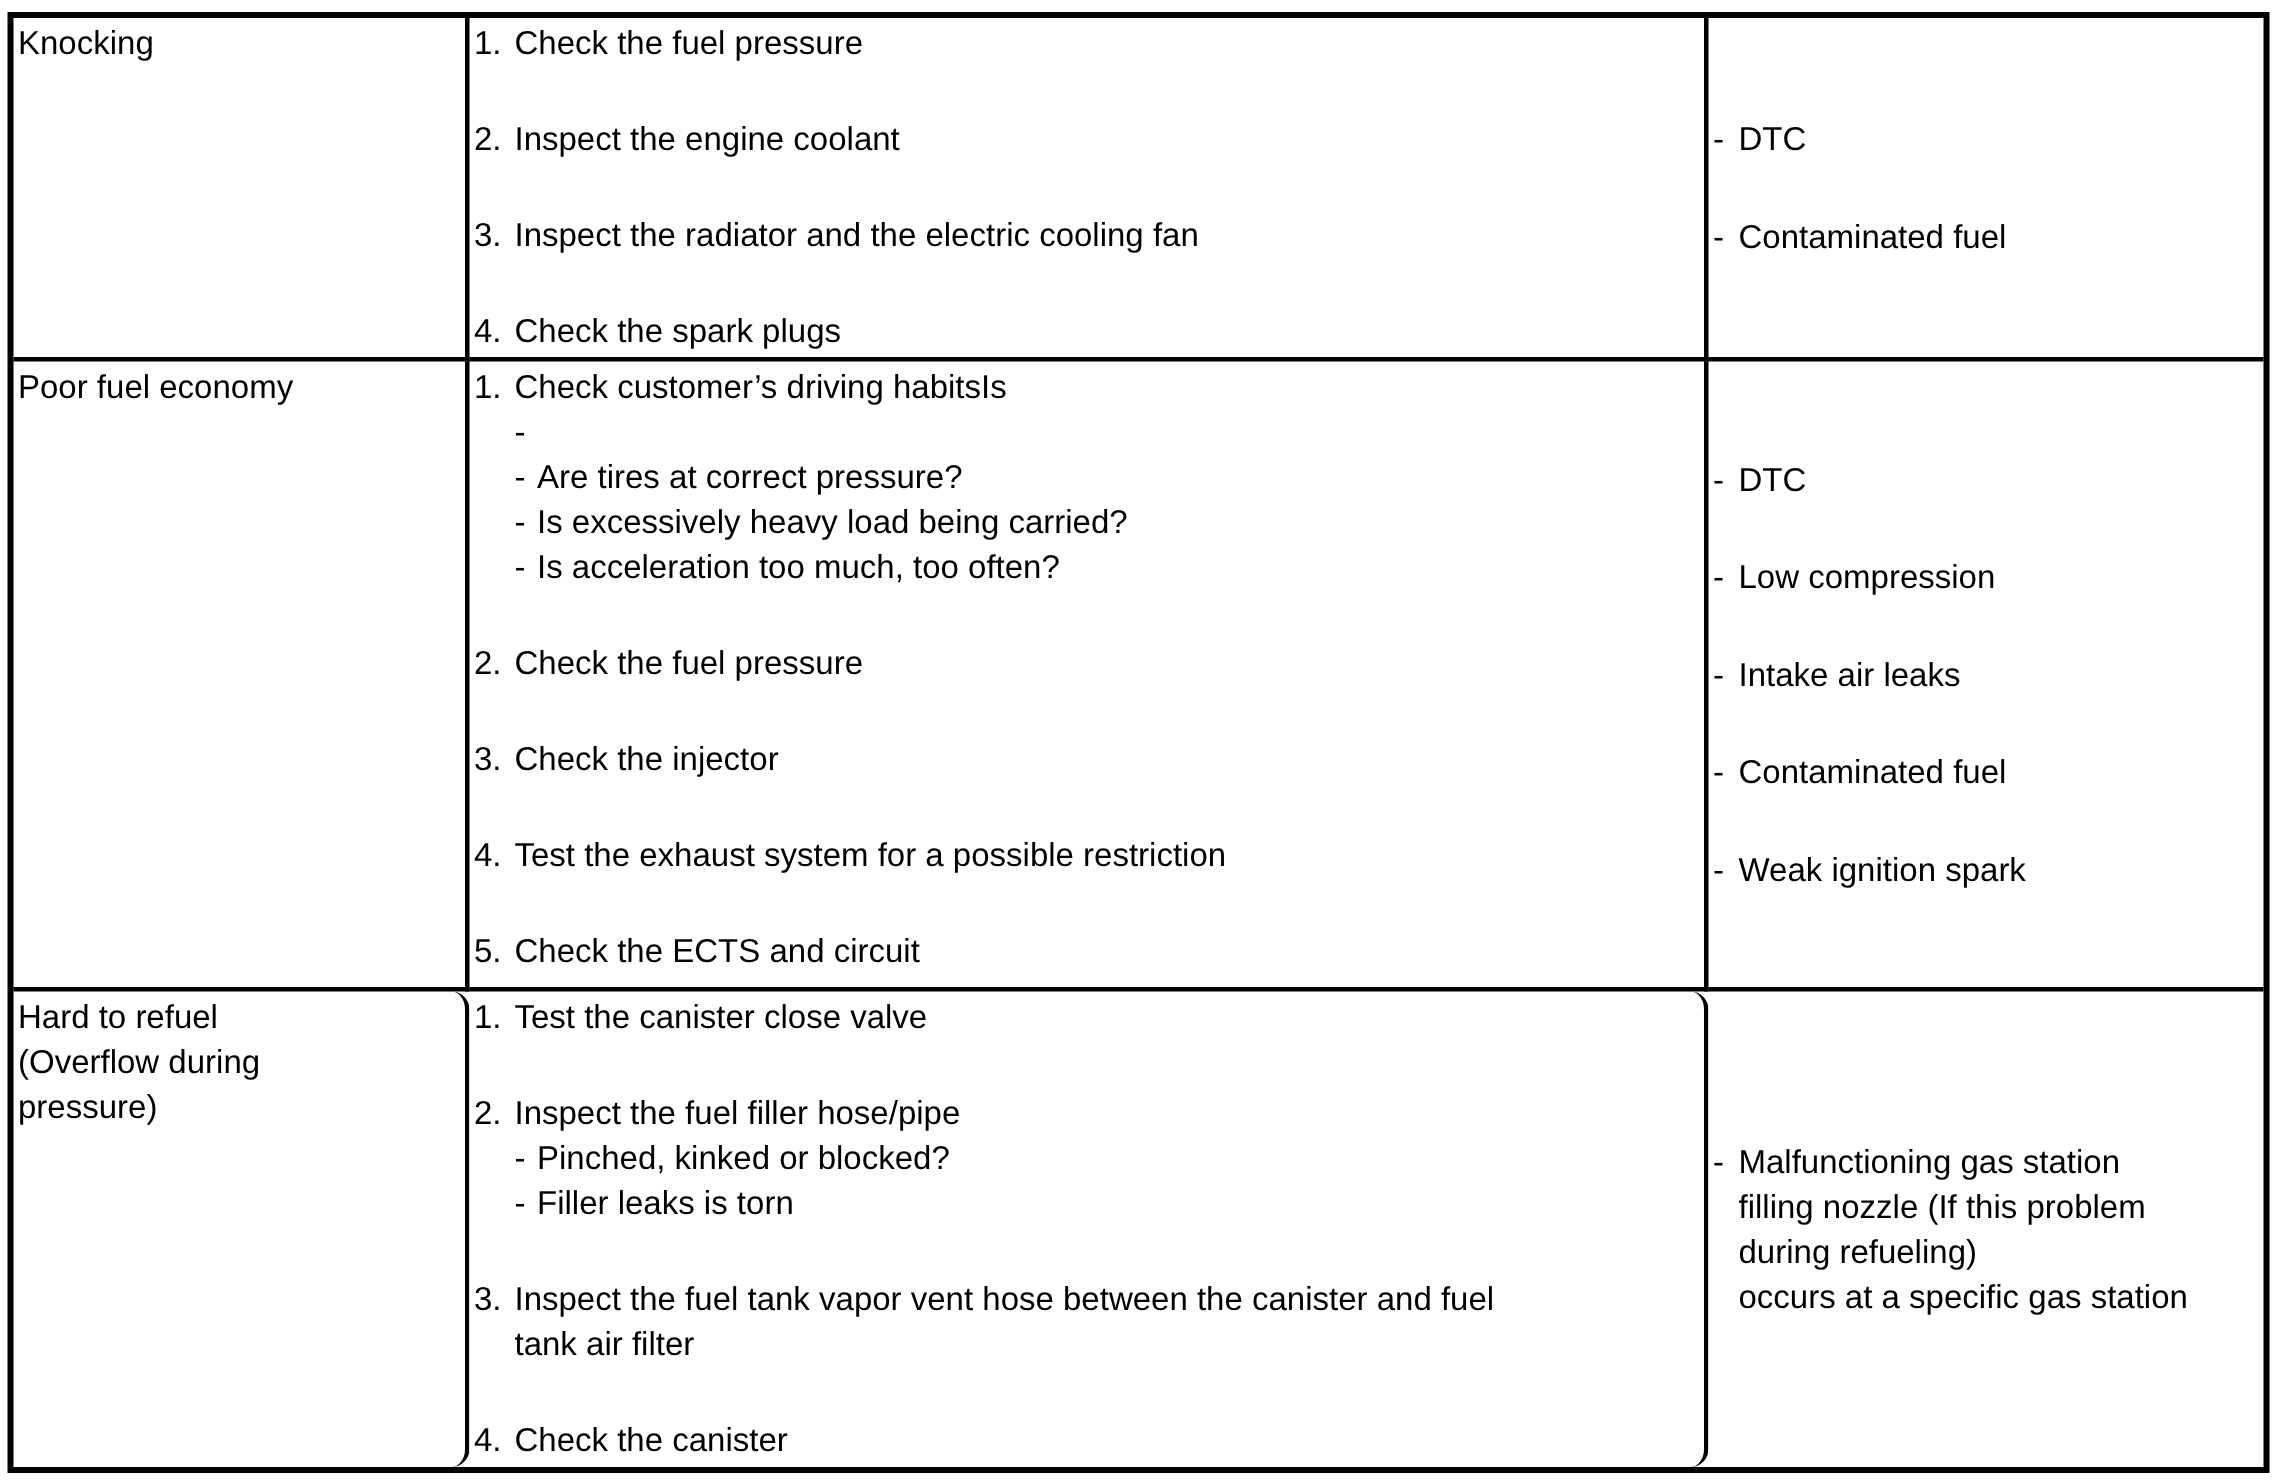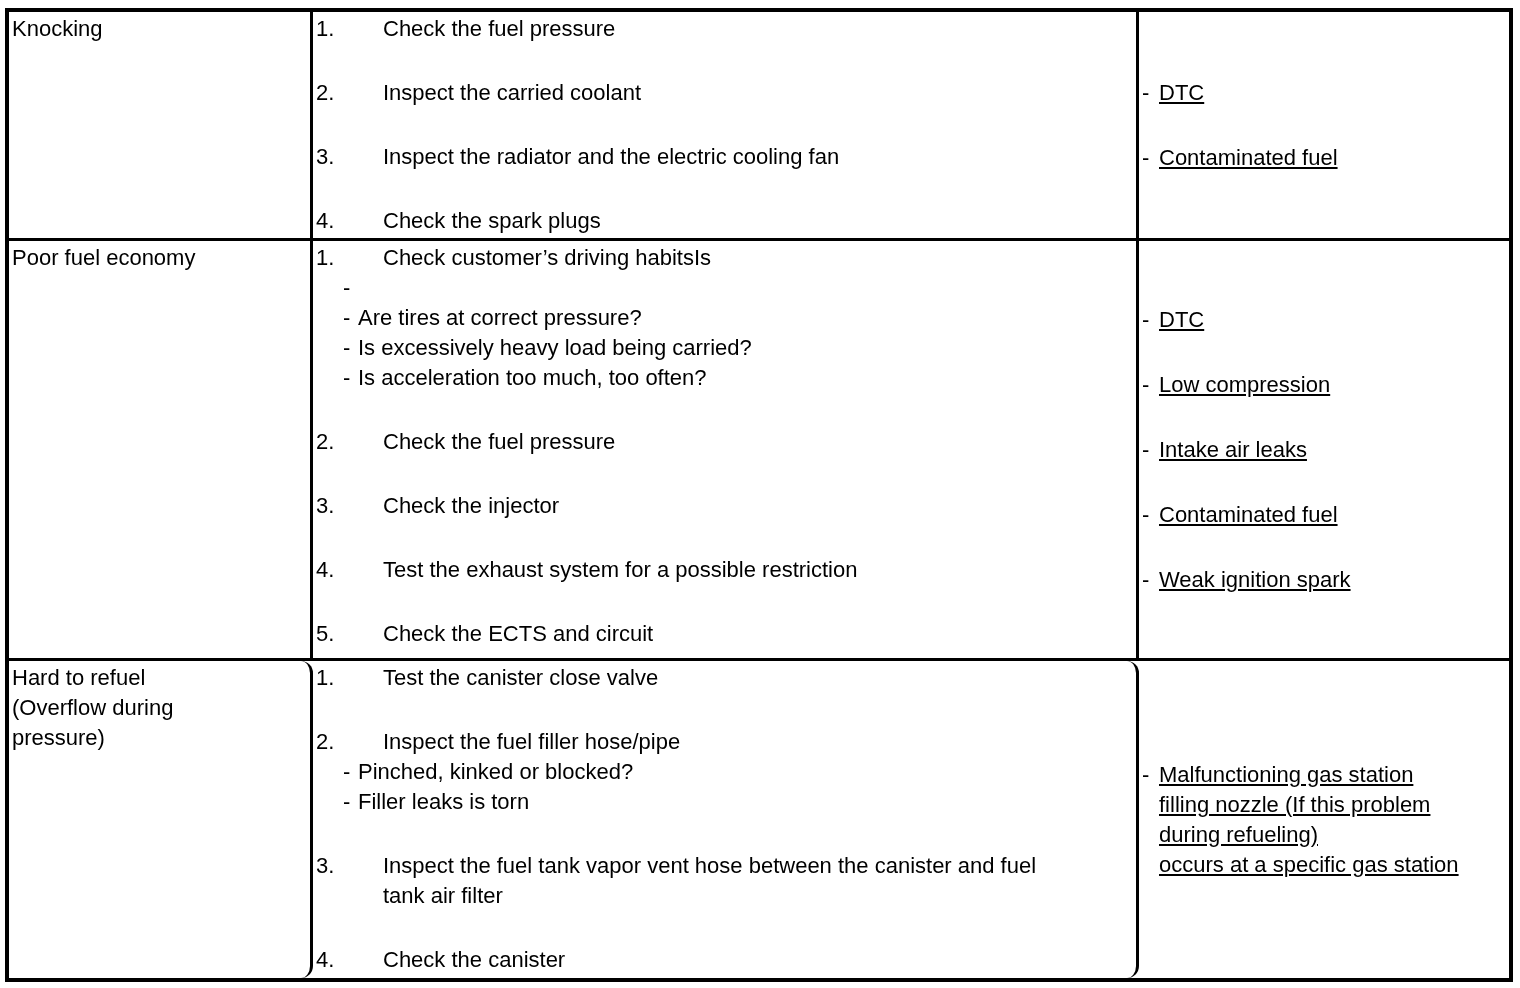--- a/index.html
+++ b/index.html
@@ -28,53 +28,53 @@
   .cell.c3 { border-right: none; }
   .cell.r3 { border-bottom: none; border-radius: 12px; }
 
   
   .sym-line { line-height: 30px; }
 
   
   .block + .block { margin-top: 34px; }
   .item { display: flex; }
   .num { flex: none; width: 27px; }
-  .itext { flex: 1; margin-left: 40px; }
+  .itext { flex: 1; }
   .sub { display: flex; margin-left: 27px; }
   .sub .dash { flex: none; width: 15px; }
 
   
   .causes-cell { padding: 0 4px 0 3px; }
   .causes {
     display: flex; flex-direction: column;
     justify-content: center; height: 100%; gap: 35px;
   }
   .cause { display: flex; }
   .cause .dash { flex: none; width: 17px; }
-  .ctext { flex: 1; text-decoration: underline; }
+  .ctext { flex: 1; }
 </style>
 </head>
 <body>
 
 <div class="ttable">
 
   <div class="cell c1 r1">
     <div class="sym-line">Knocking</div>
   </div>
   <div class="cell c2 r1">
     <div class="block">
       <div class="item">
         <span class="num">1.</span>
         <div class="itext">Check the fuel pressure</div>
       </div>
     </div>
     <div class="block">
       <div class="item">
         <span class="num">2.</span>
-        <div class="itext">Inspect the carried coolant</div>
+        <div class="itext">Inspect the engine coolant</div>
       </div>
     </div>
     <div class="block">
       <div class="item">
         <span class="num">3.</span>
         <div class="itext">Inspect the radiator and the electric cooling fan</div>
       </div>
     </div>
     <div class="block">
       <div class="item">

